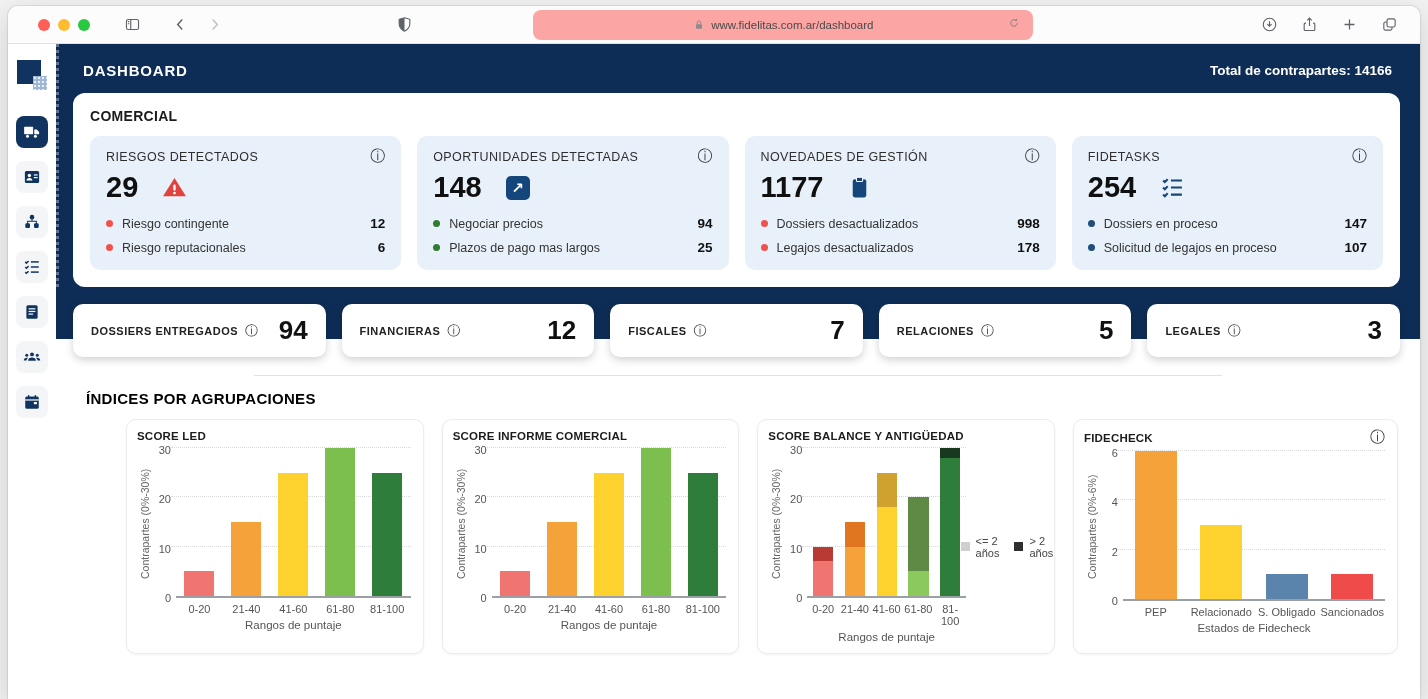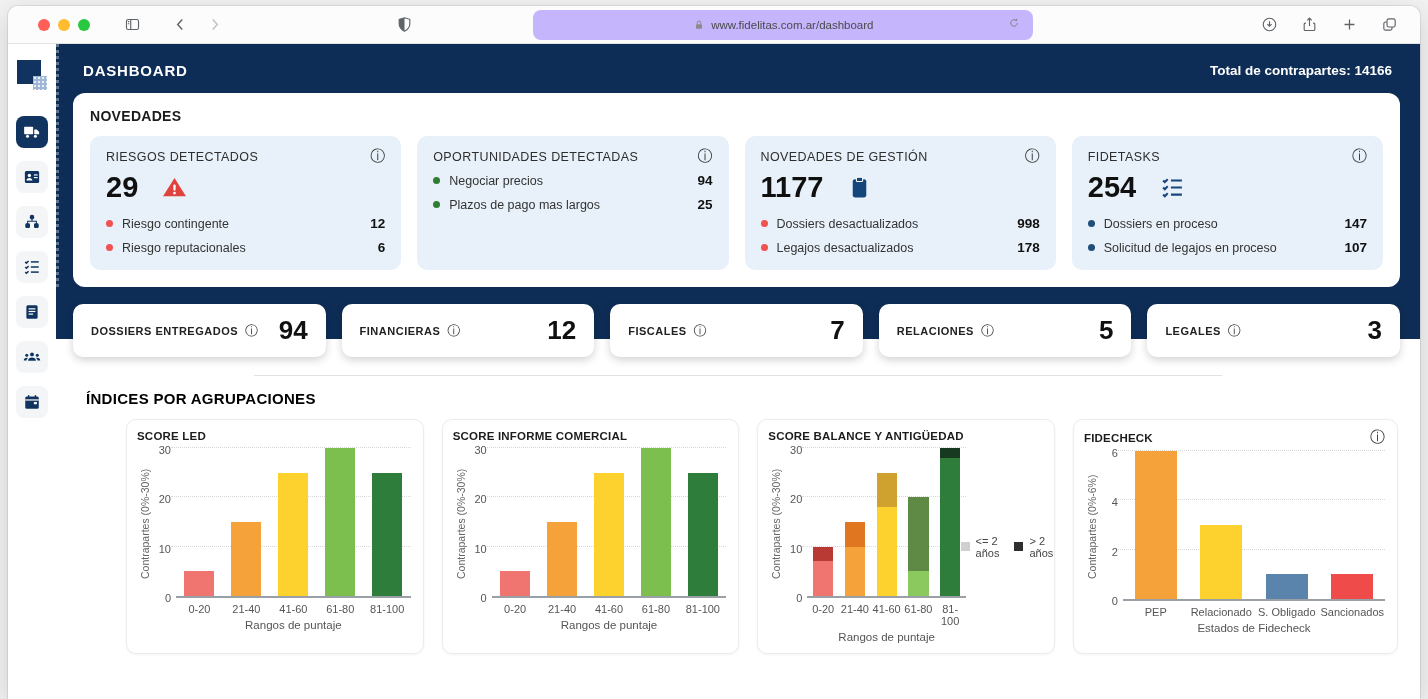--- a/index.html
+++ b/index.html
@@ -10,21 +10,21 @@
     background:#fff; border-radius:10px 10px 0 0; box-shadow:0 0 0 1px rgba(0,0,0,.08),0 8px 30px rgba(0,0,0,.15); overflow:hidden; }
 
   
   .toolbar { height:38px; background:#fcfcfc; border-bottom:1px solid #e2e2e2;
     display:flex; align-items:center; padding:0 18px 0 30px; gap:10px; }
   .traffic { display:flex; gap:8px; margin-right:20px; }
   .traffic span { width:12px; height:12px; border-radius:50%; display:block; }
   .tbtn { width:24px; height:24px; display:flex; align-items:center; justify-content:center; color:#5f6368; }
   .tbtn.dim { color:#c0c0c0; }
   .tbtn svg { width:17px; height:17px; }
-  .url-bar { flex:0 0 500px; margin:0 auto; height:30px; background:#c4b5fd; border-radius:8px;
+  .url-bar { flex:0 0 500px; margin:0 auto; height:30px; background:#fca5a5; border-radius:8px;
     display:flex; align-items:center; justify-content:center; gap:6px; position:relative; color:#5c5c5c; }
   .url-bar svg { width:12px; height:12px; }
   .url-text { font-size:11.5px; color:#4a4a4a; }
   .reload { position:absolute; right:9px; top:5px; width:16px; height:16px; color:#7a7a7a; }
   .right-actions { display:flex; gap:16px; margin-left:auto; }
 
   
   .app { display:flex; height:654px;justify-content:space-between; }
   .side { width:48px; background:#fff; display:flex; flex-direction:column; align-items:center; padding-top:16px; }
   .logo { width:30px; height:30px; position:relative; margin-bottom:26px; }
@@ -265,21 +265,21 @@
     </div>
 
     <div class="main">
 
       <div class="navy">
         <div class="hdr-row">
           <span class="hdr-title">DASHBOARD</span>
           <span class="hdr-total">Total de contrapartes: 14166</span>
         </div>
         <div class="panel">
-          <div class="panel-title">NOVEDADES</div>
+          <div class="panel-title">COMERCIAL</div>
           <div class="cards" id="cards-row">
               <div class="card">
                 <div class="card-head">
                   <span class="card-title">RIESGOS DETECTADOS</span>
                   <span class="info">ⓘ</span>
                 </div>
                 <div class="card-val-row">
                   <span class="card-val">29</span>
                   <span class="card-icon" style="color: rgb(20, 70, 123);">
                     <svg viewBox="0 0 24 24">
@@ -297,20 +297,24 @@
                 <div class="card-item">
                   <span class="bullet" style="background: rgb(239, 83, 80);"></span>
                   <span class="ci-label">Riesgo reputacionales</span>
                   <span class="ci-val">6</span>
                 </div>
               </div>
               <div class="card">
                 <div class="card-head">
                   <span class="card-title">OPORTUNIDADES DETECTADAS</span>
                   <span class="info">ⓘ</span>
+                </div>
+                <div class="card-val-row">
+                  <span class="card-val">148</span>
+                  <span class="arrow-box">↗</span>
                 </div>
                 <div class="card-item">
                   <span class="bullet" style="background: rgb(46, 125, 50);"></span>
                   <span class="ci-label">Negociar precios</span>
                   <span class="ci-val">94</span>
                 </div>
                 <div class="card-item">
                   <span class="bullet" style="background: rgb(46, 125, 50);"></span>
                   <span class="ci-label">Plazos de pago mas largos</span>
                   <span class="ci-val">25</span>

